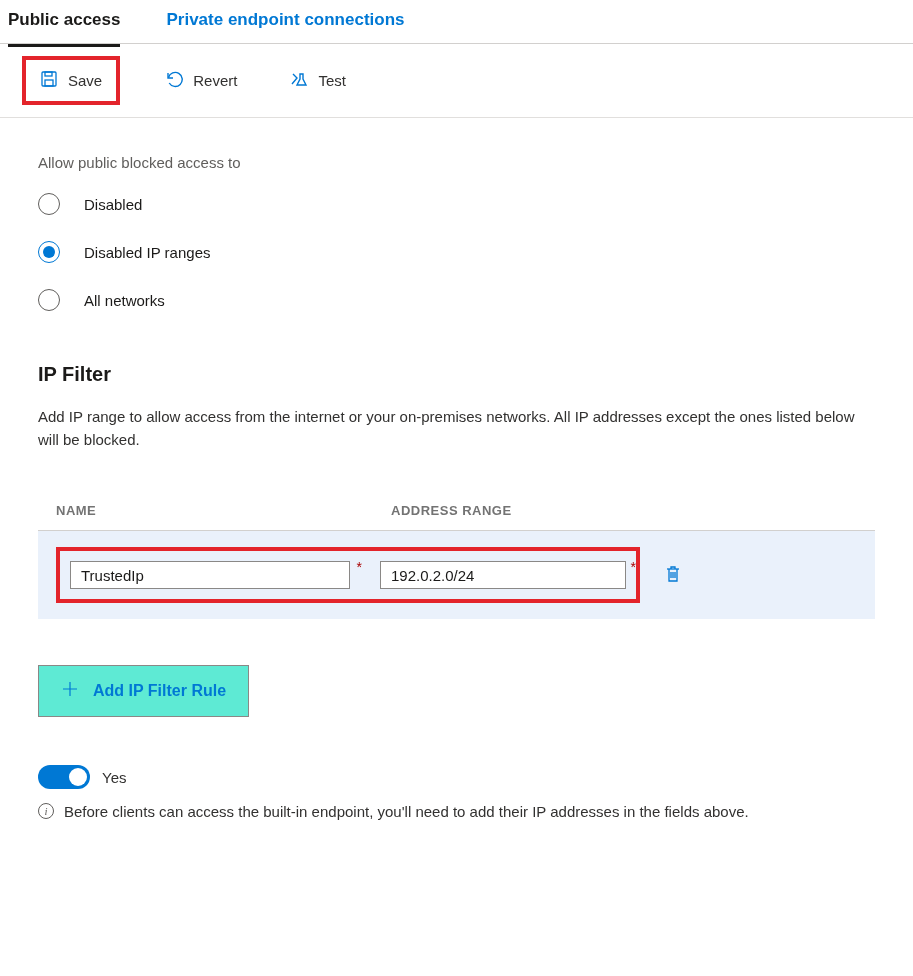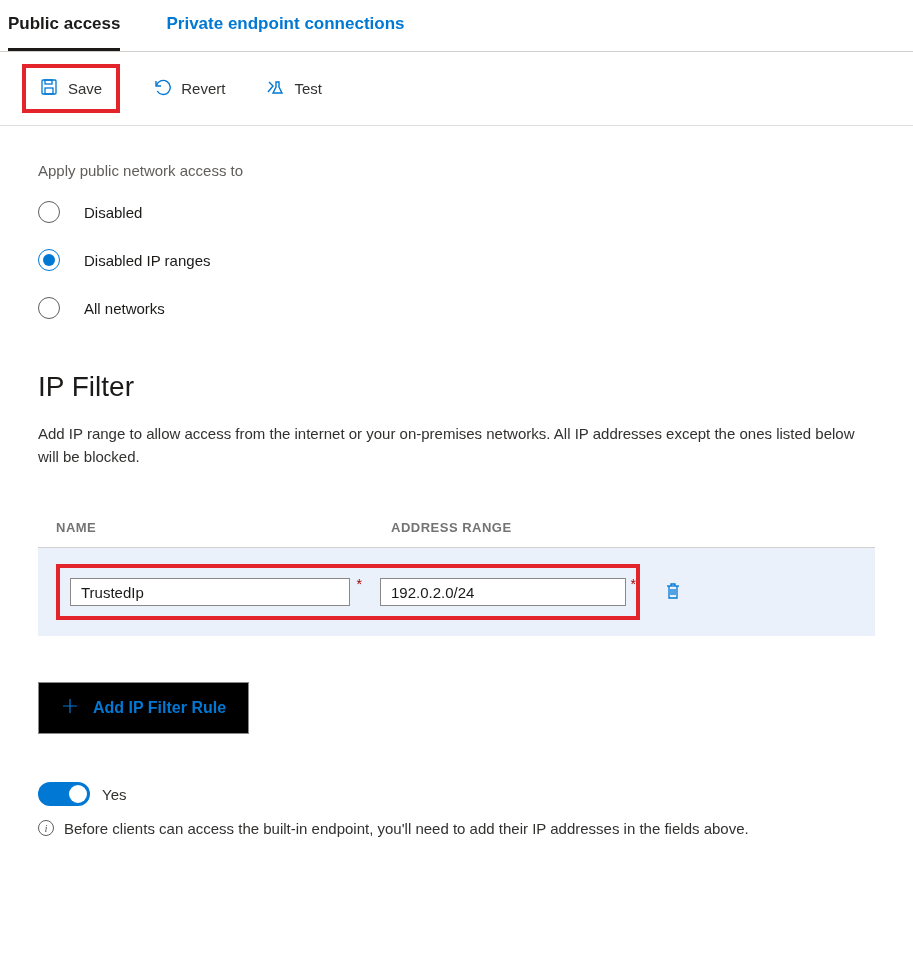--- a/index.html
+++ b/index.html
@@ -7,42 +7,42 @@
       font-family: "Segoe UI", -apple-system, sans-serif;
       font-size: 14px;
       color: #323130;
       background: #ffffff;
       width: 913px;
     }
     .tabs {
       display: flex;
       border-bottom: 1px solid #d2d0ce;
       padding: 0;
-      height: 52px;
+      height: 44px;
       align-items: center;
     }
     .tab {
       padding: 14px 0;
       margin-right: 38px;
       cursor: pointer;
       font-size: 17px;
       font-weight: 600;
       color: #0078d4;
       border-bottom: 3px solid transparent;
       margin-left: 8px;
     }
     .tab.active {
       color: #1b1a19;
       border-bottom: 3px solid #1b1a19;
     }
     .toolbar {
       display: flex;
       padding: 12px 22px;
       border-bottom: 1px solid #e1dfdd;
-      gap: 24px;
+      gap: 36px;
     }
     .toolbar-btn {
       display: inline-flex;
       align-items: center;
       gap: 10px;
       background: none;
       border: none;
       cursor: pointer;
       font-size: 15px;
       color: #323130;
@@ -80,22 +80,22 @@
     }
     .radio-circle.selected { border-color: #0078d4; }
     .radio-dot {
       width: 12px;
       height: 12px;
       border-radius: 50%;
       background: #0078d4;
     }
     .radio-label { font-size: 15px; color: #1b1a19; }
     .h2 {
-      font-size: 28px;
-      font-weight: 400;
+      font-size: 20px;
+      font-weight: 700;
       margin-bottom: 20px;
       color: #1b1a19;
     }
     .desc {
       font-size: 15px;
       color: #323130;
       line-height: 1.5;
       margin-bottom: 40px;
     }
     .table-header {
@@ -151,21 +151,21 @@
       padding: 6px;
       margin-left: 18px;
     }
     .add-btn {
       margin-top: 46px;
       display: inline-flex;
       align-items: center;
       gap: 14px;
       padding: 14px 22px;
       border: 1px solid #8a8886;
-      background: #000000;
+      background: #5eead4;
       color: #0078d4;
       font-size: 16px;
       font-weight: 600;
       cursor: pointer;
       font-family: inherit;
     }
     .toggle-section { margin-top: 48px; }
     .toggle-label {
       font-size: 15px;
       color: #605e5c;
@@ -244,21 +244,21 @@
         <path d="M3 14 L8 8 L4 4"></path>
         <path d="M11 4 L11 9 L8 15 L17 15 L14 9 L14 4 Z"></path>
       </svg>
     </span>
     <span>Test</span>
   </button>
 </div>
 
 <div class="content">
 
-  <div class="section-label">Apply public network access to</div>
+  <div class="section-label">Allow public blocked access to</div>
   <div class="radio-group">
     <div class="radio-item">
       <span class="radio-circle"></span>
       <span class="radio-label">Disabled</span>
     </div>
     <div class="radio-item">
       <span class="radio-circle selected">
         <span class="radio-dot"></span>
       </span>
       <span class="radio-label">Disabled IP ranges</span>

